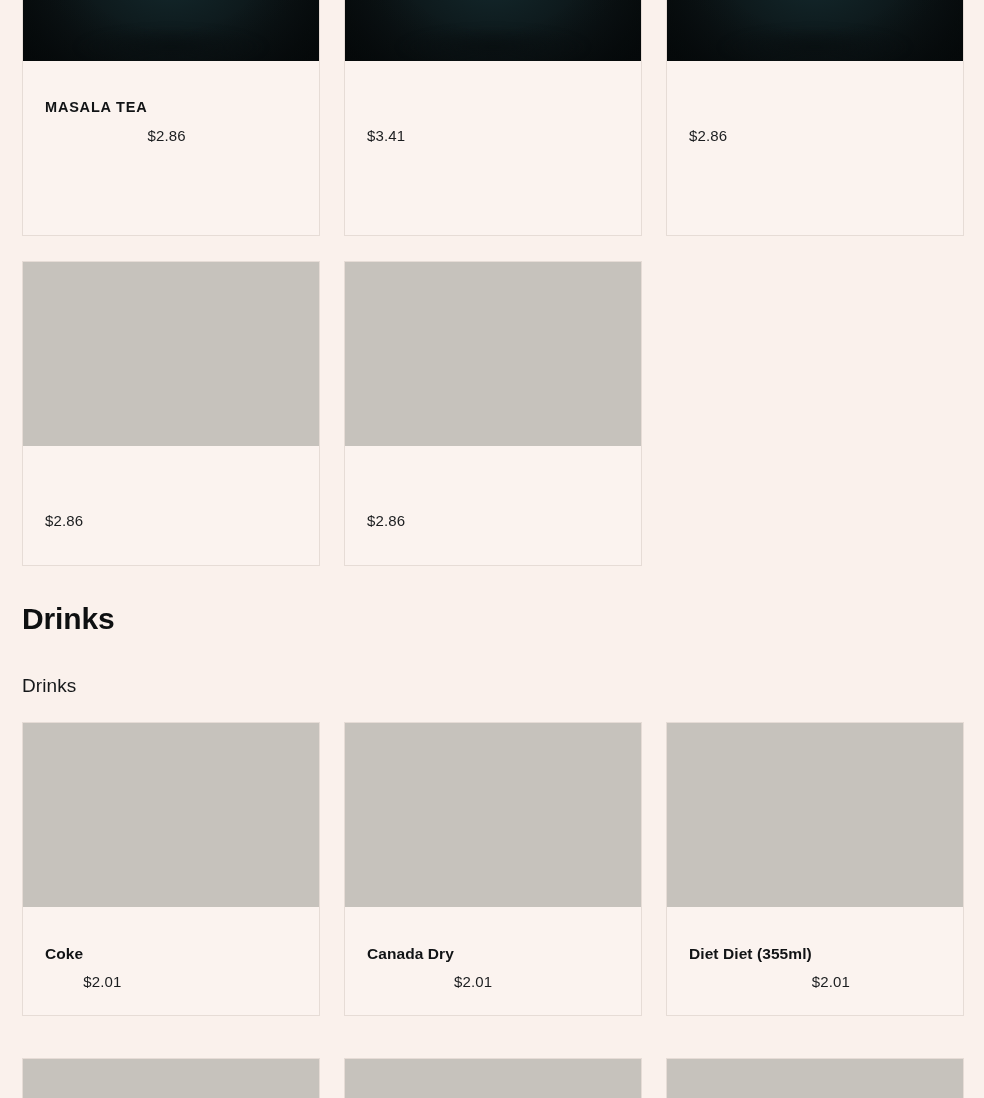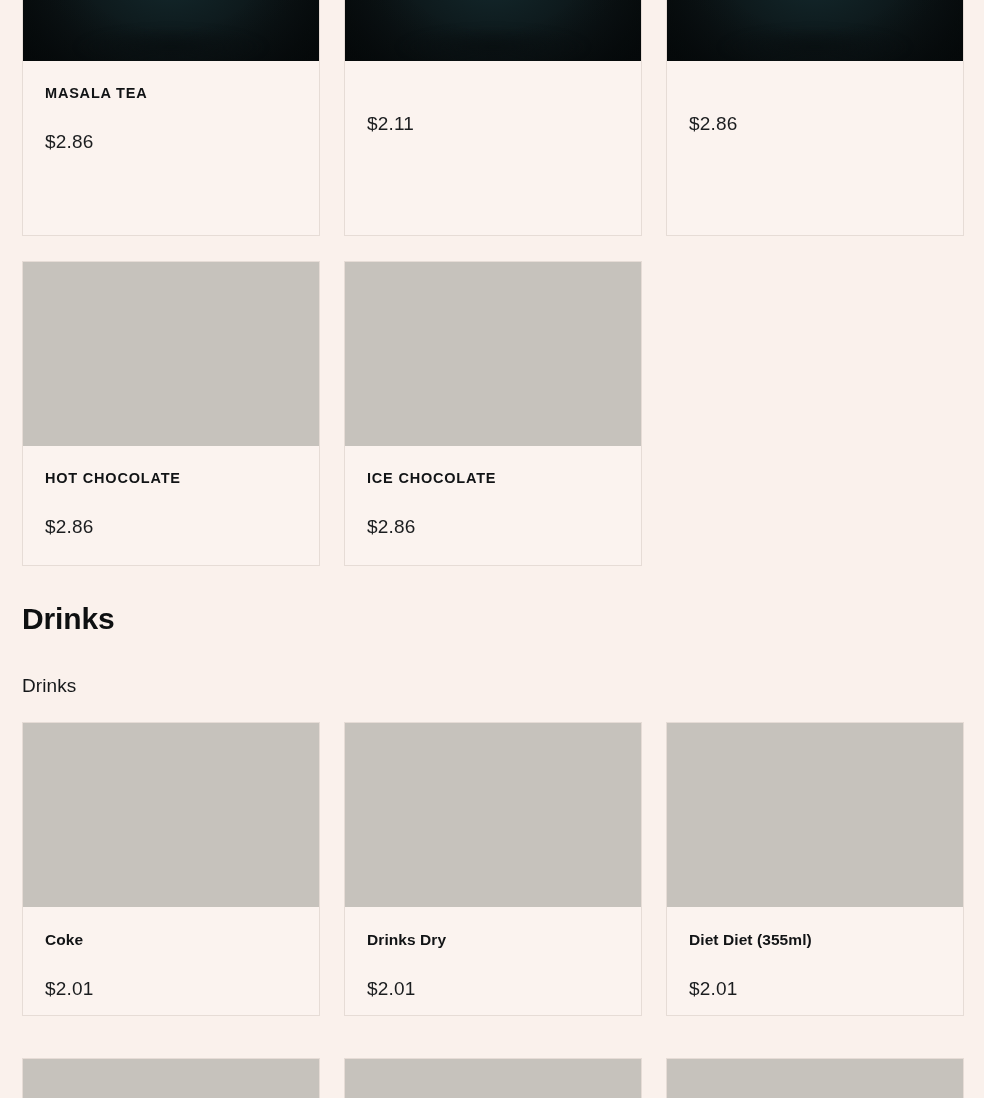--- a/index.html
+++ b/index.html
@@ -51,40 +51,39 @@
     border-radius:50%;
     background:radial-gradient(ellipse at center,#0a1113 0%,rgba(10,17,19,0) 72%);
     filter:blur(3px);
   }
   .cup-vignette {
     position:absolute; inset:0;
     background:radial-gradient(ellipse 75% 80% at 50% 50%, rgba(0,0,0,0) 40%, rgba(4,8,9,.82) 100%);
   }
 
   .card-body {
-    padding:23px 22px 0 22px;
+    padding:37px 22px 0 22px;
     flex:1;
     display:flex;
-    flex-direction:column;
   }
   .card-title {
     font-size:14.5px;
     font-weight:700;
     letter-spacing:.055em;
     color:#111315;
     line-height:1.25;
     white-space:nowrap;
   }
   .card-title.mixed {
     letter-spacing:.005em;
     font-size:15.5px;
   }
   .card-price {
     margin-top:29px;
-    font-size:19px;
+    font-size:15px;
     font-weight:400;
     color:#1b1d1f;
     letter-spacing:.01em;
   }
 
   
   .section-title {
     padding-left:22px;
     font-size:30px;
     font-weight:700;
@@ -142,21 +141,21 @@
       <div class="card">
         <div class="card-media photo media-variant-b">
           <div class="cup-scene">
             <div class="cup-bg"></div>
               <div class="cup-shadow"></div>
 
             <div class="cup-vignette"></div>
           </div>
         </div>
         <div class="card-body">
-          <div class="card-price">$2.11</div>
+          <div class="card-price">$3.41</div>
         </div>
       </div>
 
       <div class="card">
         <div class="card-media photo media-variant-c">
           <div class="cup-scene">
             <div class="cup-bg"></div>
               <div class="cup-shadow"></div>
 
             <div class="cup-vignette"></div>
@@ -169,29 +168,27 @@
 
     </div>
   </div>
 
   <div class="row" id="row-choc">
     <div class="grid">
 
       <div class="card">
         <div class="card-media"></div>
         <div class="card-body">
-          <div class="card-title">HOT CHOCOLATE</div>
-          <div class="card-price">$2.86</div>
-        </div>
-      </div>
-
-      <div class="card">
-        <div class="card-media"></div>
-        <div class="card-body">
-          <div class="card-title">ICE CHOCOLATE</div>
+          <div class="card-price">$2.86</div>
+        </div>
+      </div>
+
+      <div class="card">
+        <div class="card-media"></div>
+        <div class="card-body">
           <div class="card-price">$2.86</div>
         </div>
       </div>
 
     </div>
   </div>
 
   <div class="row" id="heading-main">
     <h2 class="section-title">Drinks</h2>
   </div>
@@ -206,21 +203,21 @@
         <div class="card-media"></div>
         <div class="card-body">
           <div class="card-title mixed">Coke</div>
           <div class="card-price">$2.01</div>
         </div>
       </div>
 
       <div class="card">
         <div class="card-media"></div>
         <div class="card-body">
-          <div class="card-title mixed">Drinks Dry</div>
+          <div class="card-title mixed">Canada Dry</div>
           <div class="card-price">$2.01</div>
         </div>
       </div>
 
       <div class="card">
         <div class="card-media"></div>
         <div class="card-body">
           <div class="card-title mixed">Diet Diet (355ml)</div>
           <div class="card-price">$2.01</div>
         </div>

